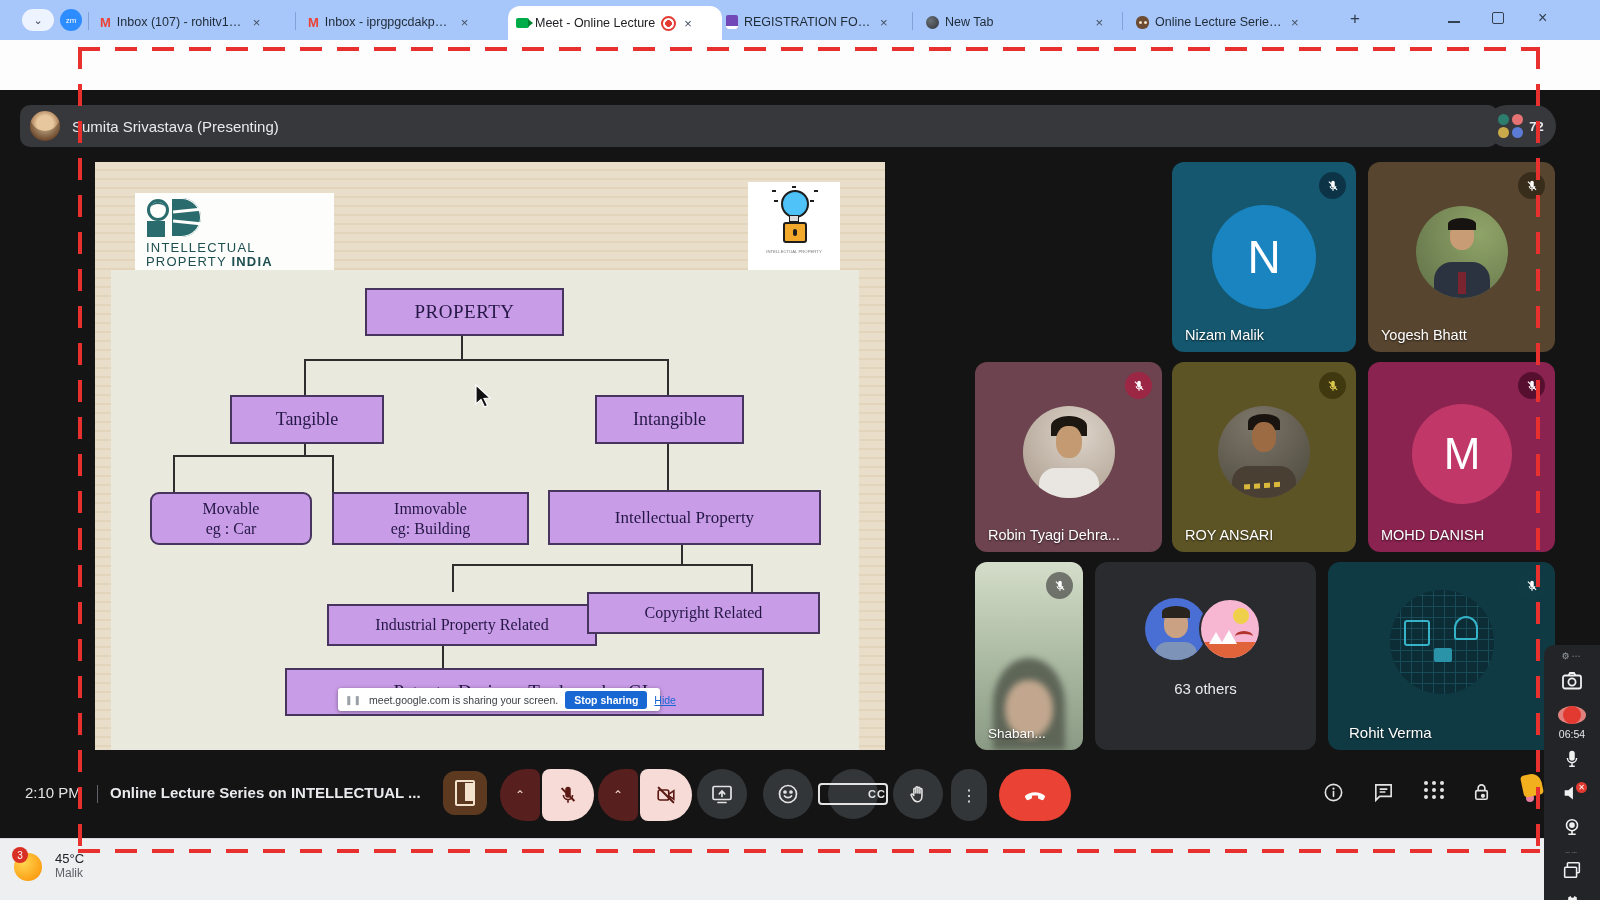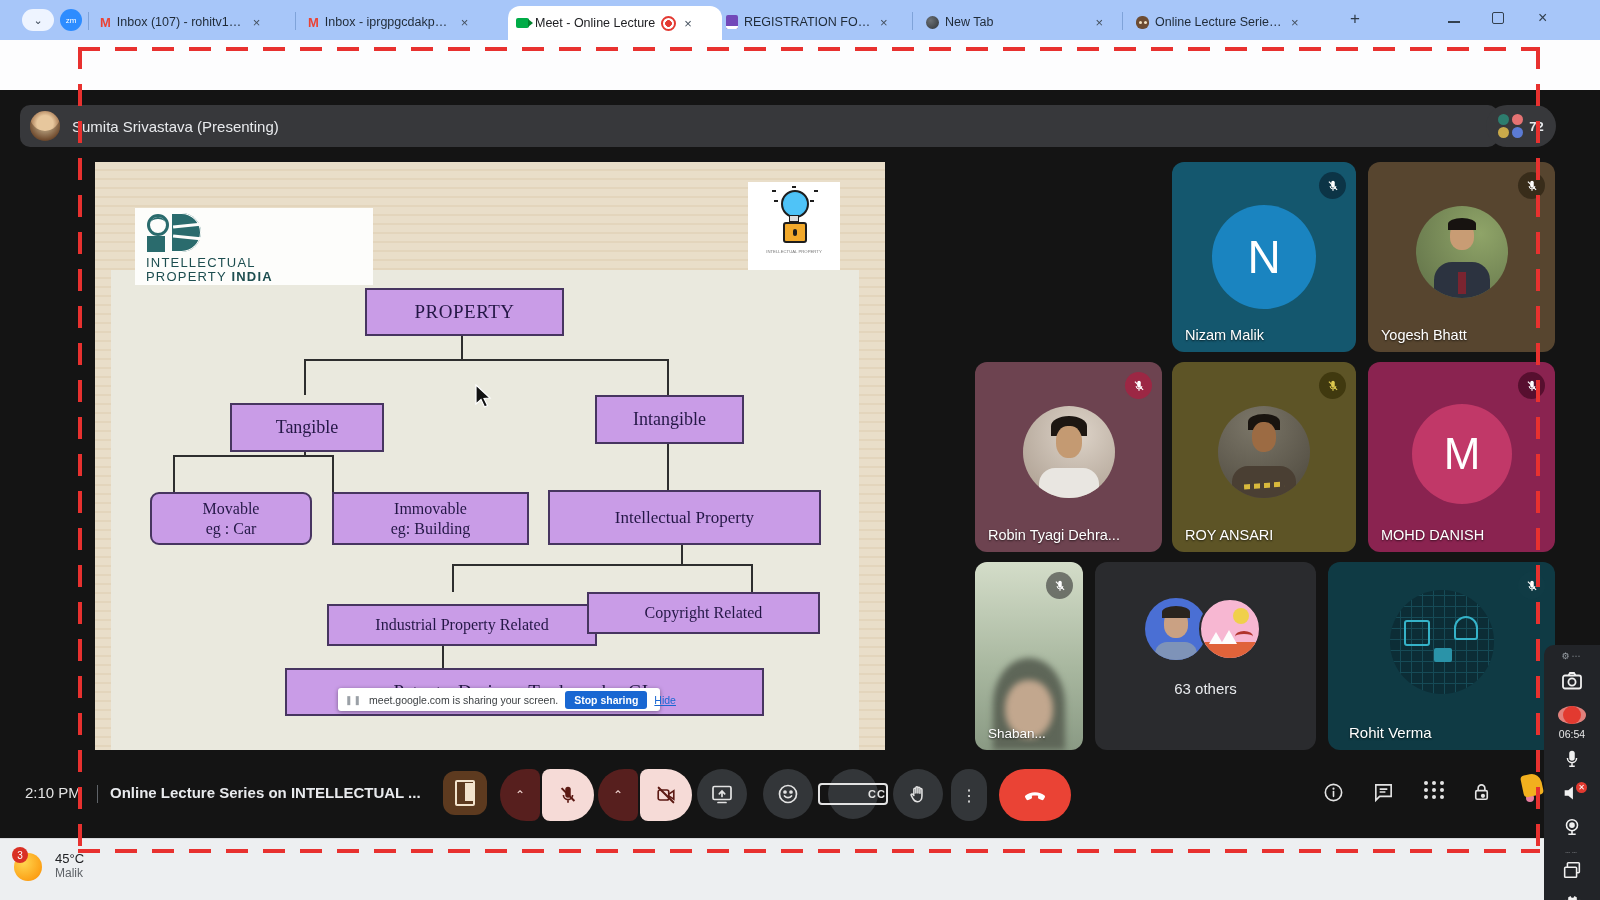--- a/index.html
+++ b/index.html
@@ -199,21 +199,21 @@
           <i style="width:11px;height:11px;border-radius:50%;background:#e57373;"></i>
         <i style="width:11px;height:11px;border-radius:50%;background:#c9a94a;"></i>
           <i style="width:11px;height:11px;border-radius:50%;background:#5b7bd5;"></i>
       </span>
       <span>72</span>
     </div>
 
     <div class="slide">
       <div class="inner"></div>
 
-      <div class="abs" style="left:40px;top:46px;width:238px;height:77px;background:#fdfdfb;">
+      <div class="abs" style="left:40px;top:31px;width:199px;height:77px;background:#fdfdfb;">
         <div class="abs" style="left:12px;top:6px;width:16px;height:16px;border:3px solid #2a6b6d;border-radius:50%;box-shadow:inset 0 5px 0 -3px #2a6b6d;"></div>
         <div class="abs" style="left:12px;top:28px;width:18px;height:16px;background:#2a6b6d;"></div>
         <div class="abs" style="left:36px;top:5px;width:30px;height:39px;background:#2a6b6d;border-radius:0 22px 22px 0;box-shadow:inset 0 0 0 1px #fdfdfb;"></div>
         <div class="abs" style="left:38px;top:16px;width:30px;height:3px;background:#fdfdfb;transform:rotate(-6deg);"></div>
         <div class="abs" style="left:38px;top:28px;width:30px;height:3px;background:#fdfdfb;transform:rotate(6deg);"></div>
         <div class="abs" style="left:11px;top:47px;font-size:13px;letter-spacing:1.2px;color:#1d4e50;">INTELLECTUAL</div>
         <div class="abs" style="left:11px;top:61px;font-size:13px;letter-spacing:1.2px;color:#1d4e50;"><span>PROPERTY</span> <b>INDIA</b></div>
       </div>
 
       <div class="abs" style="left:653px;top:20px;width:92px;height:88px;background:#fff;">
@@ -235,21 +235,21 @@
       <div class="cline" style="left:78px;top:293px;width:2px;height:37px;"></div>
       <div class="cline" style="left:237px;top:293px;width:2px;height:37px;"></div>
       <div class="cline" style="left:572px;top:278px;width:2px;height:50px;"></div>
       <div class="cline" style="left:586px;top:379px;width:2px;height:24px;"></div>
       <div class="cline" style="left:357px;top:402px;width:301px;height:2px;"></div>
       <div class="cline" style="left:357px;top:402px;width:2px;height:28px;"></div>
       <div class="cline" style="left:656px;top:402px;width:2px;height:28px;"></div>
       <div class="cline" style="left:347px;top:468px;width:2px;height:38px;"></div>
 
       <div class="fbox" style="left:270px;top:126px;width:195px;height:44px;font-size:19px;letter-spacing:.5px;">PROPERTY</div>
-      <div class="fbox" style="left:135px;top:233px;width:150px;height:45px;font-size:18px;margin-top:8px;">Tangible</div>
+      <div class="fbox" style="left:135px;top:233px;width:150px;height:45px;font-size:18px;">Tangible</div>
       <div class="fbox" style="left:500px;top:233px;width:145px;height:45px;font-size:18px;">Intangible</div>
       <div class="fbox" style="left:55px;top:330px;width:158px;height:49px;font-size:16px;border-radius:9px;">
         <span style="display: block;">Movable</span>
           <span style="display: block;">eg : Car</span>
       </div>
       <div class="fbox" style="left:237px;top:330px;width:193px;height:49px;font-size:16px;">
         <span style="display: block;">Immovable</span>
           <span style="display: block;">eg: Building</span>
       </div>
       <div class="fbox" style="left:453px;top:328px;width:269px;height:51px;font-size:17px;">Intellectual Property</div>

